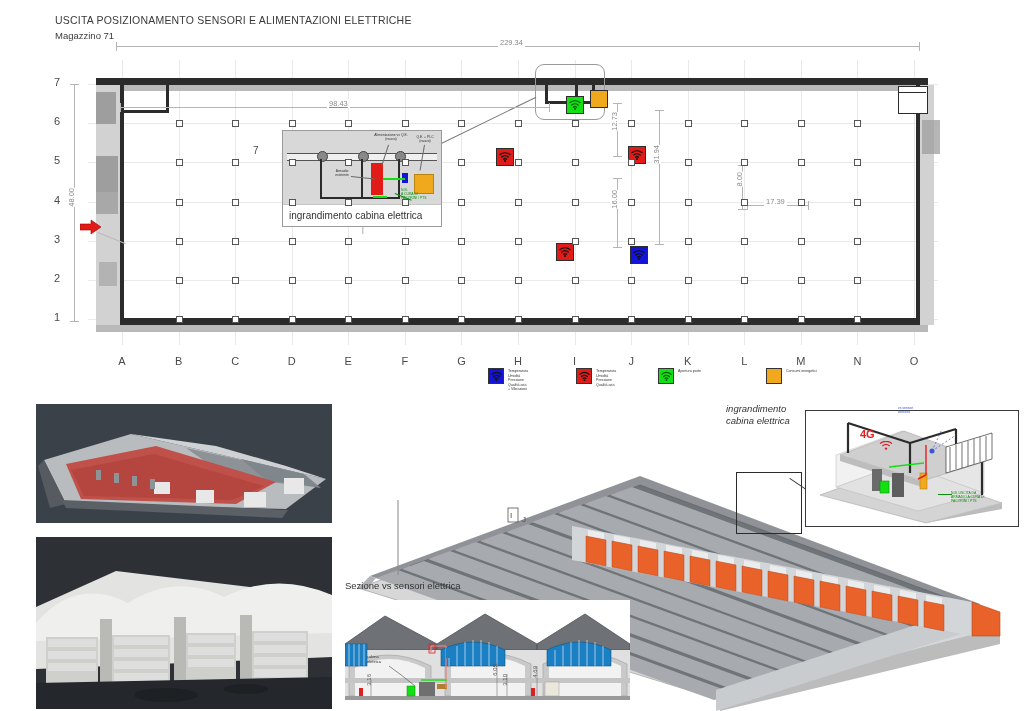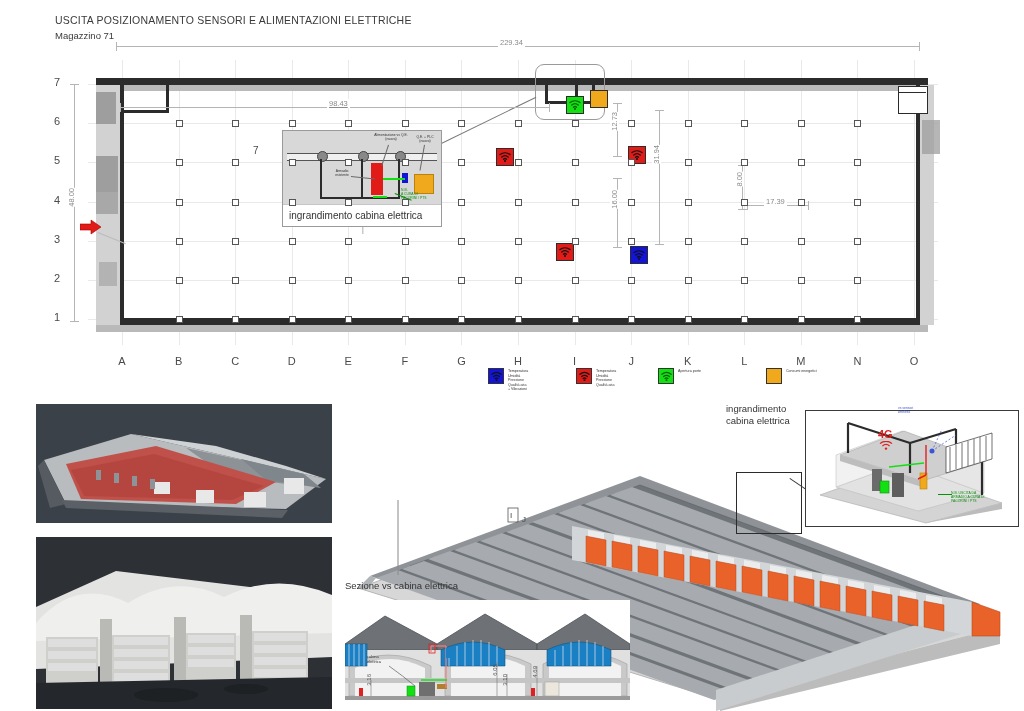--- a/index.html
+++ b/index.html
@@ -599,21 +599,21 @@
 
     <line x1="58" y1="100" x2="58" y2="175" stroke="#888" stroke-width="1"></line>
     <line x1="58" y1="230" x2="58" y2="290" stroke="#888" stroke-width="1"></line>
 
     <text x="170" y="118" font-family="Liberation Sans, sans-serif" font-size="8" fill="#444">I</text>
     <text x="182" y="122" font-family="Liberation Sans, sans-serif" font-size="8" fill="#444">J</text>
     <rect x="168" y="108" width="10" height="14" fill="none" stroke="#555" stroke-width="0.8"></rect>
   </svg>
 </div>
 
-<div class="abs" id="detail-caption" style="white-space:pre-line;">ingrandimento
+<div class="abs" id="detail-caption" style="white-space:pre-line;font-style:italic;">ingrandimento
 cabina elettrica</div>
 <div class="abs" id="detail-leadbox"></div>
 <div class="abs" id="detail-lead"></div>
 
 <div class="abs" id="detailbox">
   <svg viewBox="0 0 212 115" width="212" height="115">
     <rect width="212" height="115" fill="#ffffff"></rect>
 
     <polygon points="14,84 92,56 196,92 120,112" fill="#d4d4d4" stroke="#b0b0b0" stroke-width="0.7"></polygon>
     <polygon points="120,112 196,92 196,98 120,112" fill="#bcbcbc"></polygon>
@@ -662,33 +662,33 @@
 
     <g stroke="#3a55d8" stroke-width="0.7" stroke-dasharray="2,2" fill="none">
       <line x1="126" y1="40" x2="150" y2="24"></line>
       <line x1="126" y1="40" x2="136" y2="18"></line>
     </g>
     <circle cx="126" cy="40" r="2.5" fill="#3a55d8"></circle>
   </svg>
 </div>
 <div class="dtxt-blue" style="left:898px;top:406px;width:40px;">vs sensori
 wireless</div>
-<div id="txt-4g" style="left:878px;top:428px;">4G</div>
+<div id="txt-4g" style="left:860px;top:428px;">4G</div>
 <svg class="abs" style="left:879px;top:441px;width:14px;height:9px;" viewBox="0 0 14 9">
   <path d="M1 2.6 A9 9 0 0 1 13 2.6" stroke="#e02020" stroke-width="1.2" fill="none"></path>
   <path d="M3.4 5 A5.6 5.6 0 0 1 10.6 5" stroke="#e02020" stroke-width="1.2" fill="none"></path>
   <circle cx="7" cy="7.6" r="1.2" fill="#e02020"></circle>
 </svg>
 <div class="dtxt-green" style="left:951px;top:491px;width:62px;">N.B. USCITA DA
 ARMADIO A CURA DI
 PACORINI / PTS</div>
 <div class="abs" style="left:938px;top:494px;width:14px;height:1px;background:#0a8f0a;"></div>
 
 <div class="abs" id="section">
-  <div id="section-title">Sezione vs cabina elettrica</div>
+  <div id="section-title">Sezione vs sensori elettrica</div>
   <svg style="position:absolute;left:0;top:20px;" viewBox="0 0 285 111" width="285" height="111">
     <rect width="285" height="111" fill="#ffffff"></rect>
 
     <rect x="0" y="96" width="285" height="4" fill="#9a9a9a"></rect>
     <rect x="0" y="100" width="285" height="11" fill="#ffffff"></rect>
 
     <g fill="#6e7277" stroke="#4c5055" stroke-width="0.8">
       <polygon points="0,44 40,16 92,44 92,50 0,50"></polygon>
       <polygon points="92,44 140,14 192,44 192,50 92,50"></polygon>
       <polygon points="192,44 240,14 285,44 285,50 192,50"></polygon>

